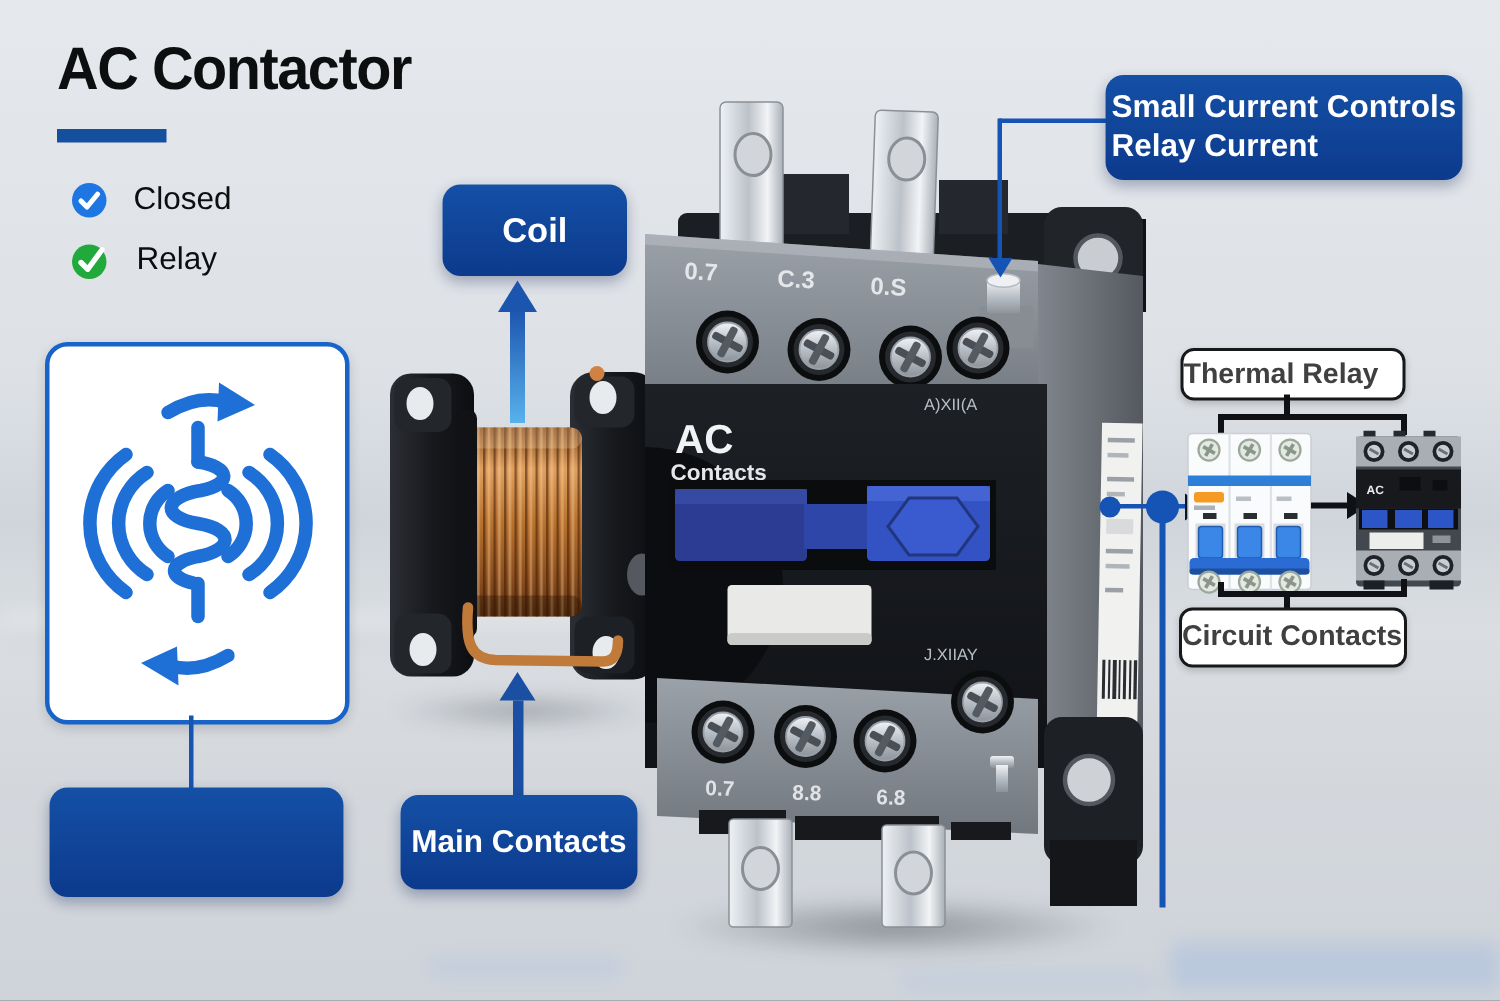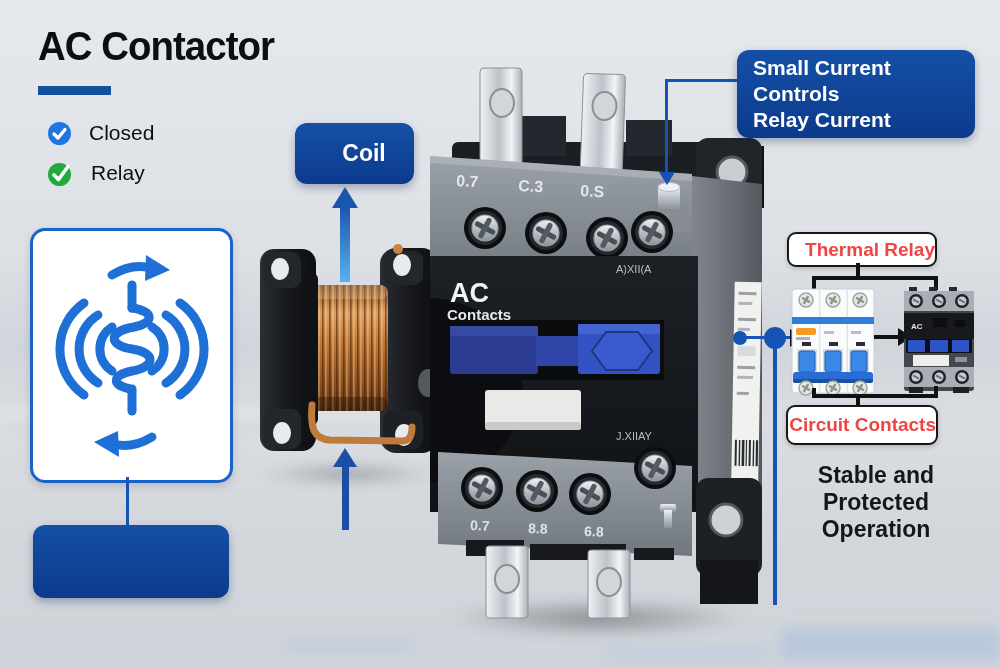--- a/index.html
+++ b/index.html
@@ -7,22 +7,22 @@
     font-family:"Liberation Sans","DejaVu Sans",sans-serif;
     background:linear-gradient(180deg,#e5e8ec 0%,#dde1e6 38%,#d0d5db 52%,#dadee2 63%,#d3d7dc 80%,#cfd4da 100%);}
   .abs{position:absolute;}
   .title{left:38px;top:24px;font-size:40px;font-weight:bold;color:#0d0e10;letter-spacing:-1px;transform:scaleX(.96);transform-origin:left;}
   .title-underline{left:38px;top:86px;width:73px;height:9px;background:var(--title-underline,#14509e);}
   .legend-row{display:flex;align-items:flex-start;gap:17px;}
   .legend-text{font-size:21px;color:#0d0e10;font-weight:500;}
   .bluebox{background:linear-gradient(180deg,#1450a6,#0c3a8c);border-radius:12px;color:#fff;font-weight:bold;
     display:flex;flex-direction:column;justify-content:center;box-shadow:0 4px 9px rgba(15,35,80,.32);}
   .center-text{align-items:center;text-align:center;}
-  .whitebox{background:#fff;border:2px solid #17181a;border-radius:9px;color:#ef4444;font-weight:bold;
-    display:flex;align-items:center;justify-content:flex-end;box-shadow:0 2px 5px rgba(0,0,0,.18);}
+  .whitebox{background:#fff;border:2px solid #17181a;border-radius:9px;color:#404040;font-weight:bold;
+    display:flex;align-items:center;justify-content:flex-start;box-shadow:0 2px 5px rgba(0,0,0,.18);}
   .embox{left:30px;top:228px;width:197px;height:249px;background:#fff;border:3px solid #1763c8;border-radius:15px;
     display:flex;align-items:center;justify-content:center;box-shadow:0 3px 8px rgba(0,0,0,.15);}
   .vline-blue{width:3px;background:var(--accent-blue,#1553b5);}
   .hline-blue{height:3px;background:var(--accent-blue,#1553b5);}
   .hline-black{height:4px;background:var(--line-black,#101114);}
   .vline-black{width:4px;background:var(--line-black,#101114);}
   .arrow-up-head{width:0;height:0;border-left:13px solid transparent;border-right:13px solid transparent;}
   .shadow-ell{border-radius:50%;filter:blur(6px);}
   .refl{filter:blur(6px);border-radius:6px;}
   .stable-text{font-size:23px;font-weight:bold;color:#15161a;text-align:center;line-height:1.18;}
@@ -78,21 +78,21 @@
         <path d="M100,186 Q80,198 62,193"></path>
       </g>
       <polygon points="94,4 118,19 93,30" fill="#1e6fd6"></polygon>
       <polygon points="66,180 42,191 67,206" fill="#1e6fd6"></polygon>
     </svg>
   </div>
   <div class="abs vline-blue" style="left:126px;top:477px;height:49px;"></div>
   <div class="abs bluebox center-text" style="left:33px;top:525px;width:196px;height:73px;font-size:20px;line-height:1.2;">
   </div>
 
-  <div class="abs bluebox center-text" style="left:295px;top:123px;width:100px;height:61px;font-size:23px;padding-left:19px;">
+  <div class="abs bluebox center-text" style="left:295px;top:123px;width:123px;height:61px;font-size:23px;">
     <span>Coil</span>
   </div>
   <div class="abs" style="left:331px;top:187px;width:28px;height:95px;">
     <div class="arrow-up-head" style="margin-left:1px;border-bottom:21px solid #1b55ad;"></div>
     <div style="width:10px;height:74px;margin-left:9px;background:linear-gradient(180deg,#1d57b0,#58b2ec);"></div>
   </div>
 
   <svg class="abs" style="left:252px;top:243px;" width="190" height="215" viewBox="0 0 190 215">
     <defs>
       <linearGradient id="k-dark" x1="0" y1="0" x2="1" y2="0">
@@ -139,20 +139,23 @@
       <ellipse cx="30" cy="190" rx="9" ry="11" fill="#e8ebee"></ellipse>
       <rect x="52" y="30" width="14" height="152" rx="6" fill="#101216"></rect>
     </g>
 
     <path d="M60,162 C58,186 62,196 78,197 L150,198 C158,198 160,192 160,184" fill="none" stroke="#c07a3a" stroke-width="7" stroke-linecap="round"></path>
   </svg>
 
   <div class="abs" style="left:332px;top:448px;width:26px;height:82px;">
     <div class="arrow-up-head" style="border-left-width:12px;border-right-width:12px;border-bottom:19px solid #1a4fa3;margin-left:1px;"></div>
     <div style="width:7px;height:63px;margin-left:9.5px;background:#1a4fa3;"></div>
+  </div>
+  <div class="abs bluebox center-text" style="left:267px;top:530px;width:158px;height:63px;font-size:21px;">
+    <span>Main Contacts</span>
   </div>
 
   <svg class="abs" style="left:430px;top:60px;" width="340" height="565" viewBox="0 0 340 565">
     <defs>
       <linearGradient id="c-blade" x1="0" y1="0" x2="1" y2="0">
         <stop offset="0" stop-color="#eef1f4"></stop>
           <stop offset=".45" stop-color="#bcc2c9"></stop>
           <stop offset=".75" stop-color="#f2f4f6"></stop>
           <stop offset="1" stop-color="#aab0b8"></stop>
       </linearGradient>
@@ -292,21 +295,21 @@
       <rect x="266" y="418" width="66" height="98" rx="12" fill="#1d2025"></rect>
       <circle cx="296" cy="460" r="16" fill="#ced2d7" stroke="#54585e" stroke-width="3"></circle>
       <rect x="270" y="500" width="58" height="44" fill="#141619"></rect>
     </g>
     <use href="#c-screw" x="225" y="408"></use>
   </svg>
 
   <div class="abs hline-blue" style="left:666px;top:79px;width:72px;"></div>
   <div class="abs vline-blue" style="left:665px;top:79px;height:94px;"></div>
   <div class="abs" style="left:659px;top:172px;width:0;height:0;border-left:8px solid transparent;border-right:8px solid transparent;border-top:13px solid #1553b5;"></div>
-  <div class="abs bluebox" style="left:737px;top:50px;width:238px;height:88px;font-size:21px;line-height:1.25;padding-left:16px;box-sizing:border-box;">
+  <div class="abs bluebox" style="left:737px;top:50px;width:238px;height:70px;font-size:21px;line-height:1.25;padding-left:4px;box-sizing:border-box;">
     <span>Small Current Controls</span>
     <span>Relay Current</span>
   </div>
 
   <div class="abs whitebox" style="left:787px;top:232px;width:146px;height:31px;font-size:19px;">
     <span>Thermal Relay</span>
   </div>
   <div class="abs vline-black" style="left:856px;top:263px;height:15px;"></div>
   <div class="abs hline-black" style="left:812px;top:276px;width:126px;"></div>
   <div class="abs vline-black" style="left:812px;top:276px;height:15px;"></div>
@@ -392,18 +395,14 @@
 
   <div class="abs vline-black" style="left:812px;top:388px;height:10px;"></div>
   <div class="abs vline-black" style="left:934px;top:386px;height:12px;"></div>
   <div class="abs hline-black" style="left:812px;top:394px;width:126px;"></div>
   <div class="abs vline-black" style="left:856px;top:394px;height:13px;"></div>
 
   <div class="abs whitebox" style="left:786px;top:405px;width:148px;height:36px;font-size:19px;">
     <span>Circuit Contacts</span>
   </div>
 
-  <div class="abs stable-text" style="left:776px;top:462px;width:200px;">
-    <div>Stable and Protected</div>
-    <div>Operation</div>
-  </div>
 
 </div>
 
 </body></html>

